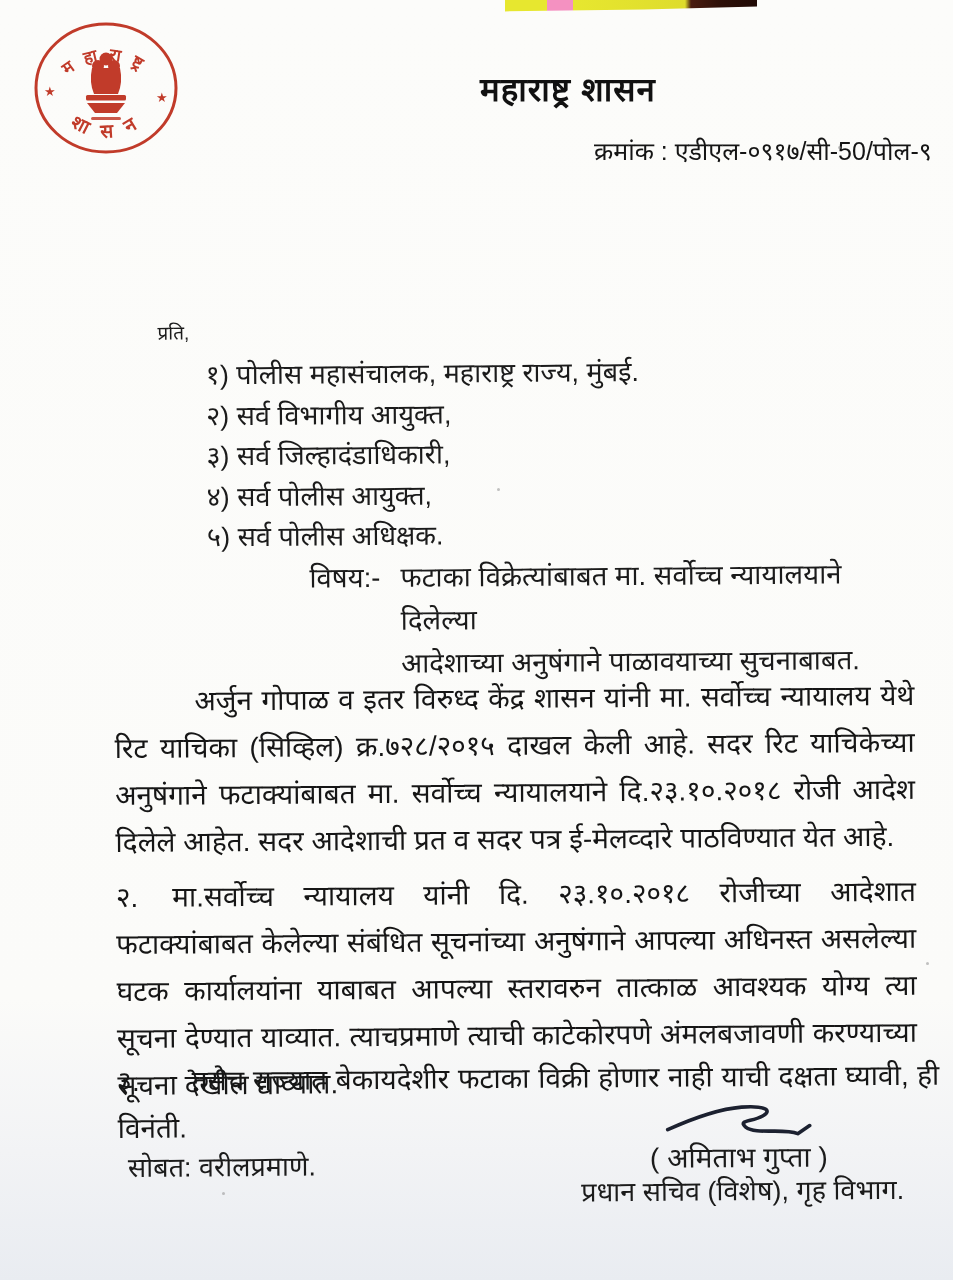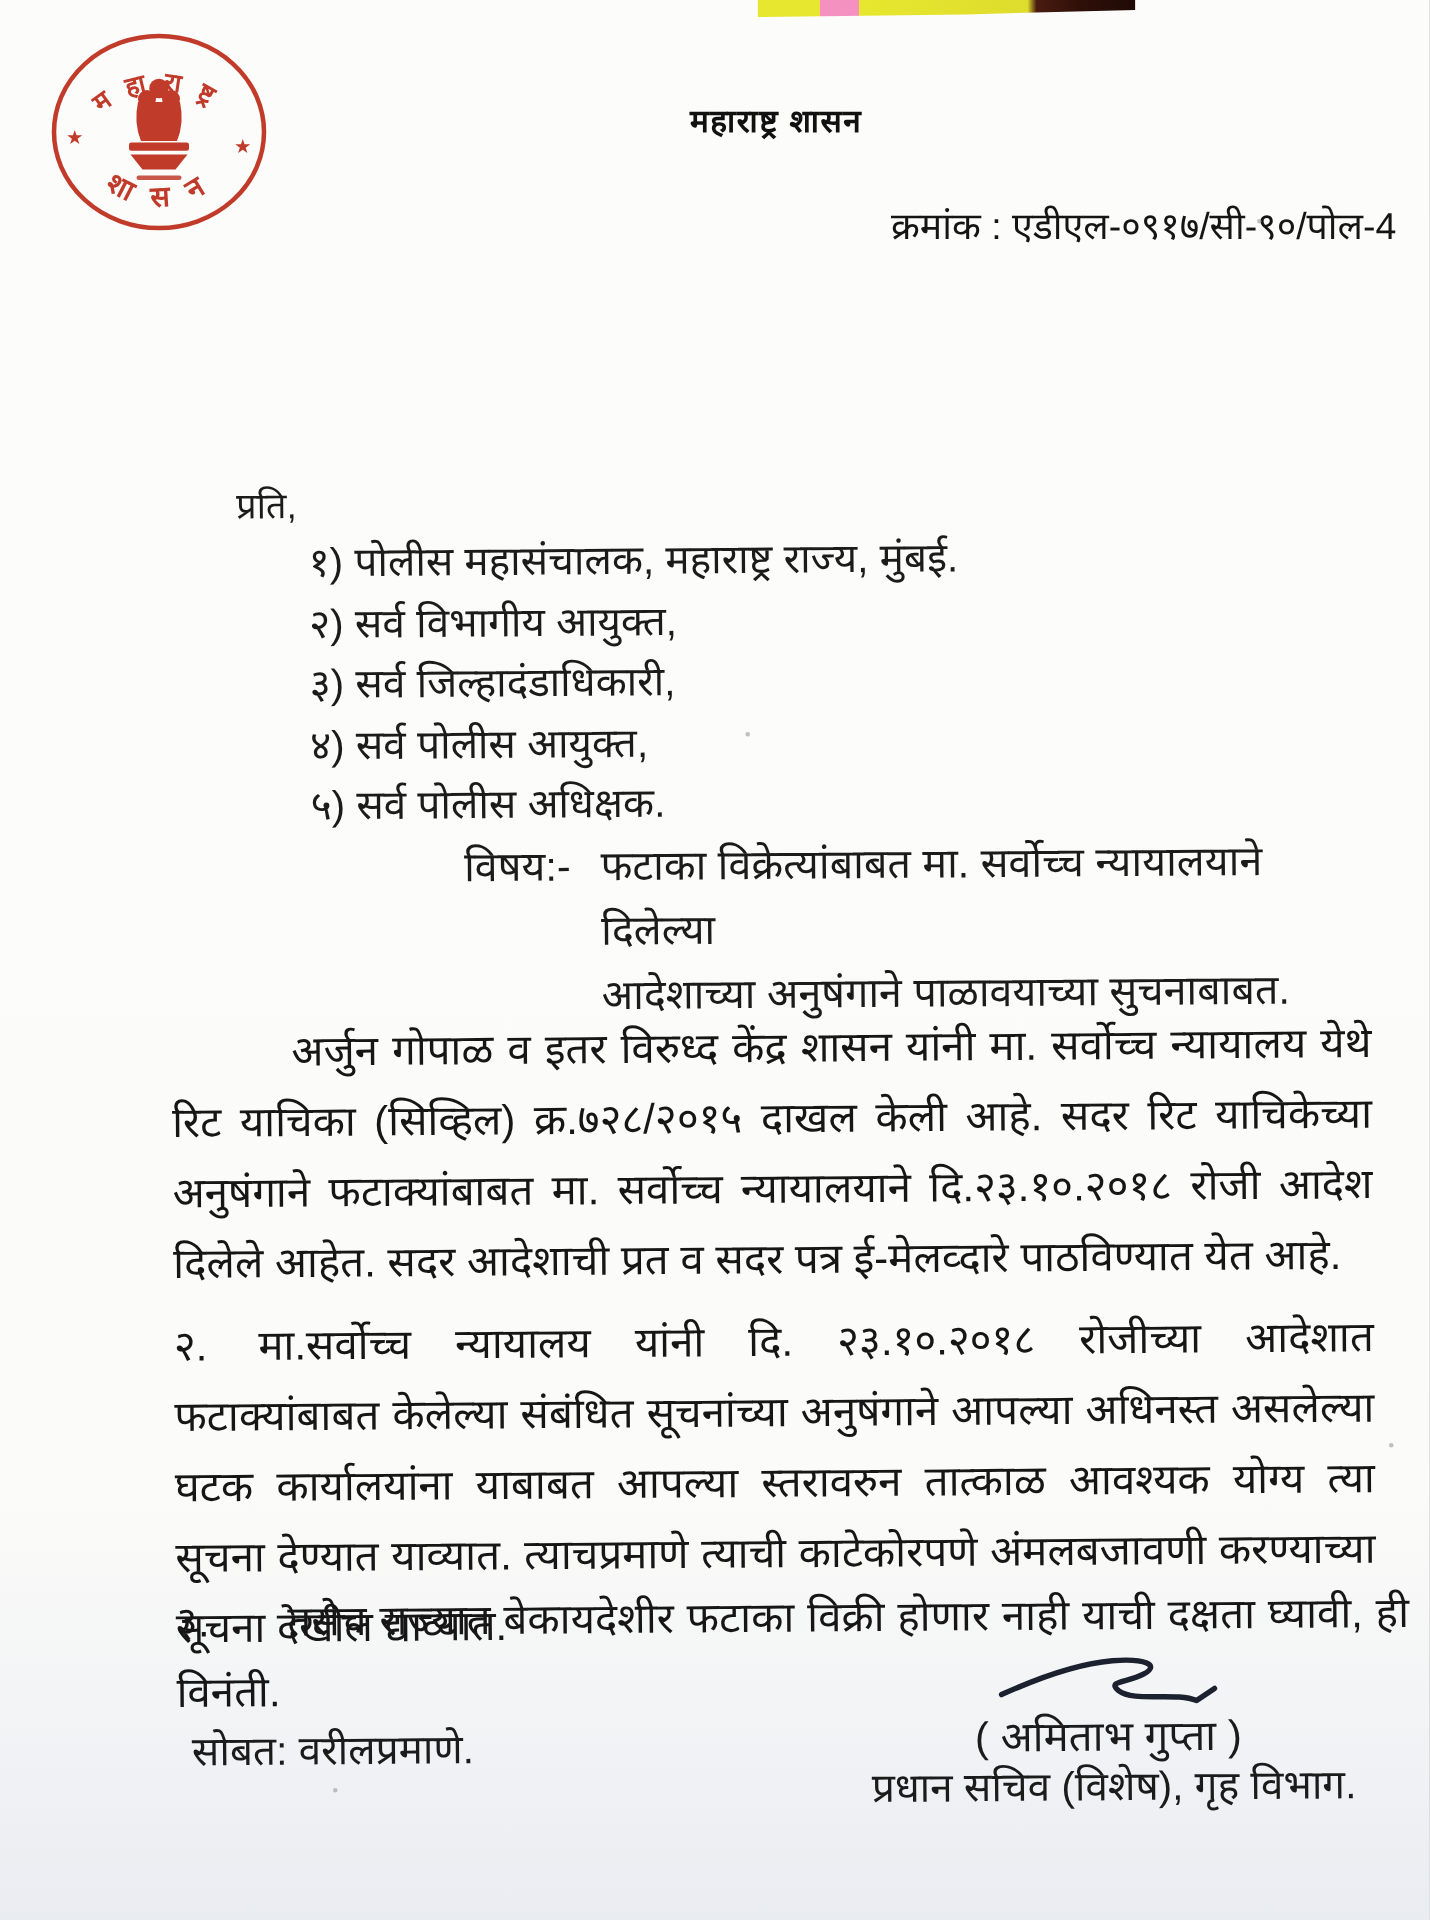--- a/index.html
+++ b/index.html
@@ -16,29 +16,29 @@
     position:absolute;left:505px;top:0;width:252px;height:12px;
     background:linear-gradient(90deg,
       #e7e72f 0px,#e7e72f 42px,
       #f491c1 42px,#f491c1 68px,
       #e7e72f 68px,#dedc2c 180px,
       #4a1c10 186px,#2e1008 215px,#200a05 252px);
     clip-path:polygon(0 0,100% 0,100% 55%,55% 80%,0 95%);
   }
   .seal{position:absolute;left:28px;top:16px;width:156px;height:146px;}
   .page-title{
-    position:absolute;left:460px;top:66px;
-    font-size:21px;font-weight:bold;letter-spacing:1px;color:#111;
+    position:absolute;left:480px;top:66px;
+    font-size:33px;font-weight:bold;letter-spacing:1px;color:#111;
   }
   .ref-block{
     position:absolute;left:594px;top:136px;width:356px;
     font-size:25px;line-height:31.5px;color:#151515;font-weight:500;
   }
   .letter{position:absolute;left:0;top:0;width:953px;transform:rotate(-0.45deg);transform-origin:120px 660px;}
-  .salutation{position:absolute;left:160px;top:320px;font-size:24px;}
+  .salutation{position:absolute;left:160px;top:320px;font-size:19px;}
   .recipients{position:absolute;left:208px;top:356px;font-size:27px;line-height:40.5px;}
   .subject{position:absolute;left:310px;top:558px;font-size:27.5px;line-height:43px;display:flex;gap:20px;}
   .subject .lines{max-width:520px;}
   .para{position:absolute;left:114px;width:800px;font-size:28px;line-height:47px;text-align:justify;color:#161616;}
   .para1{top:650px;text-indent:80px;}
   .para2{top:846px;}
   .para3{top:1030px;width:822px;}
   .pnum{margin-right:34px;}
   .pnum-wide{margin-right:52px;}
   .signature-mark{position:absolute;left:660px;top:1104px;width:150px;height:42px;}
@@ -78,21 +78,21 @@
         <rect x="58" y="79" width="40" height="5.5" rx="1.5"></rect>
         <path d="M59,87 L97,87 L89,97 L67,97 Z"></path>
         <rect x="63" y="101" width="30" height="3" rx="1.5" opacity="0.85"></rect>
       </g>
     </svg>
   </div>
 
   <div class="page-title">महाराष्ट्र शासन</div>
 
   <div class="ref-block">
-    <div>क्रमांक : एडीएल-०९१७/सी-९०/पोल-4</div>
+    <div>क्रमांक : एडीएल-०९१७/सी-50/पोल-९</div>
   </div>
 
   <div class="letter">
 
     <div class="salutation">प्रति,</div>
     <div class="recipients">
       <div>१) पोलीस महासंचालक, महाराष्ट्र राज्य, मुंबई.</div>
       <div>२) सर्व विभागीय आयुक्त,</div>
       <div>३) सर्व जिल्हादंडाधिकारी,</div>
       <div>४) सर्व पोलीस आयुक्त,</div>

